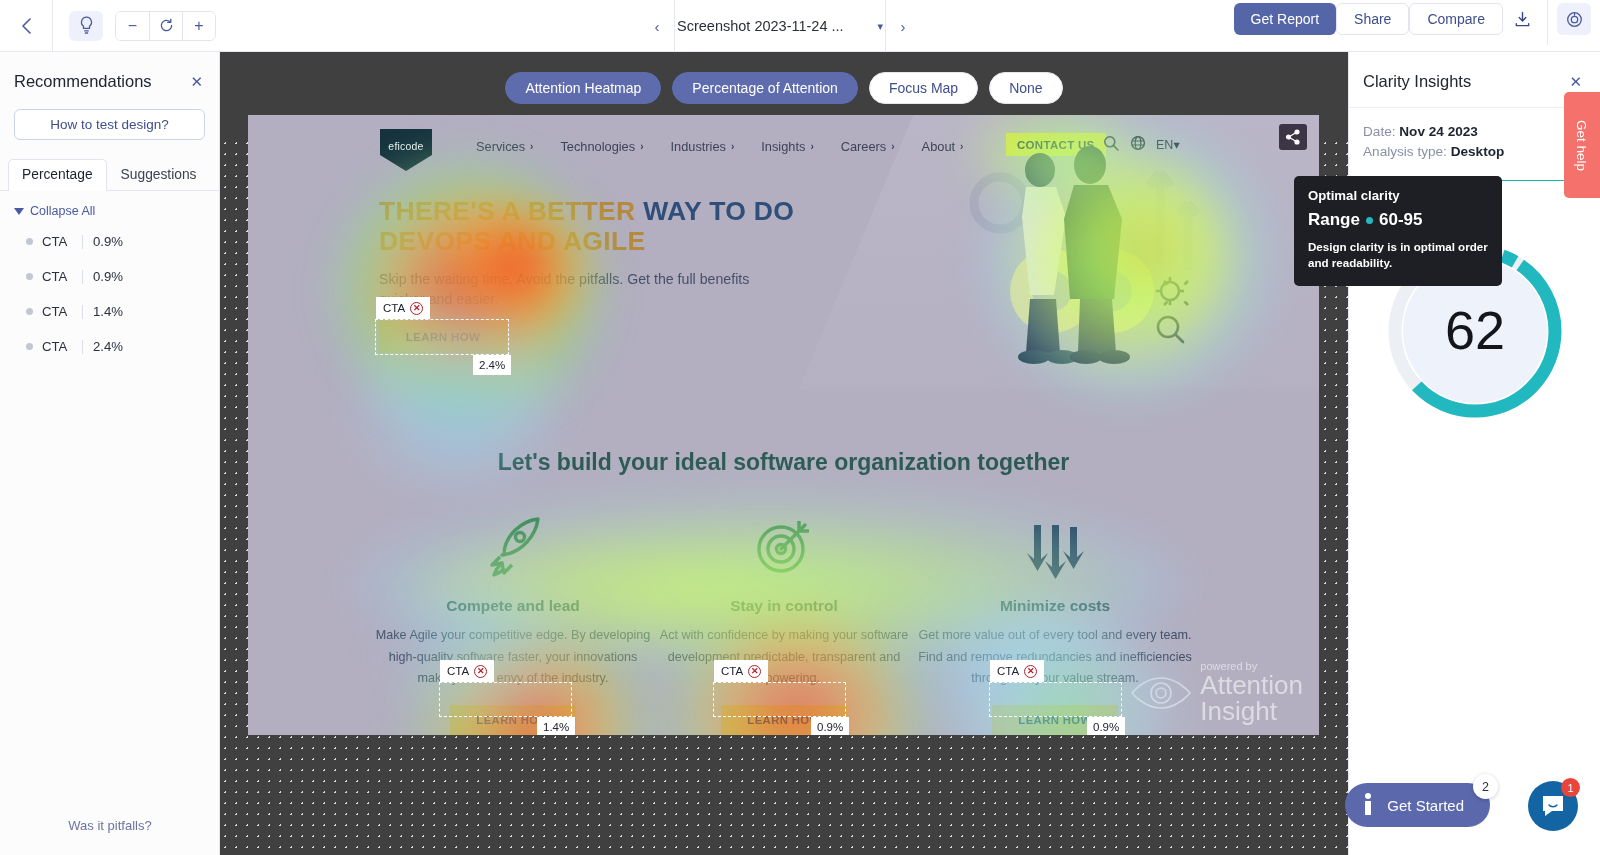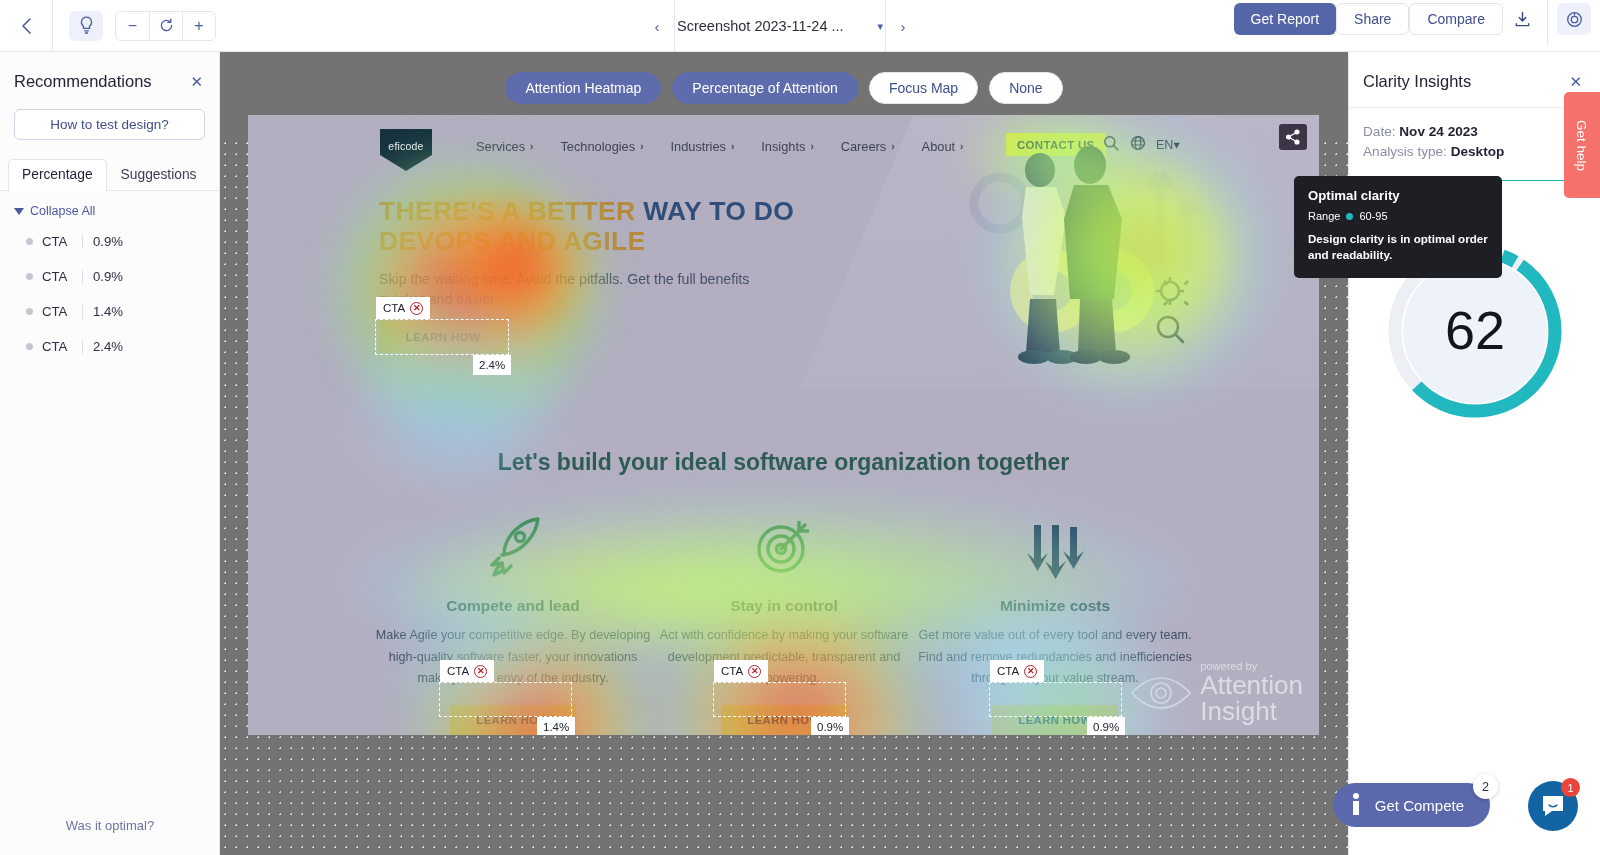--- a/index.html
+++ b/index.html
@@ -92,21 +92,21 @@
   .rec-item { display: flex; align-items: center; padding: 10px 0 10px 26px; cursor: pointer; }
   .rec-dot { width: 7px; height: 7px; border-radius: 50%; background: #c3c7d2; margin-right: 9px; }
   .rec-label { font-size: 13.2px; color: #2b3040; width: 38px; }
   .rec-div { width: 1px; height: 14px; background: #dcdfe8; margin: 0 10px 0 2px; }
   .rec-val { font-size: 13.2px; color: #2b3040; }
   .helpful { position: absolute; bottom: 22px; left: 0; width: 220px; text-align: center; font-size: 13px; color: #6b74a0; cursor: pointer; }
 
   
   .main {
     position: absolute; left: 220px; top: 52px; width: 1128px; height: 803px;
-    background: #737373; overflow: hidden;
+    background: #404040; overflow: hidden;
   }
   .mode-bar { display: flex; gap: 11px; justify-content: center; padding-top: 20px; }
   .mode {
     height: 32px; padding: 0 19px; border-radius: 17px; font-size: 14px; display: flex; align-items: center;
     cursor: pointer; border: 1px solid #e3e6ef; background: #fff; color: #3f4e8c;
   }
   .mode.on { background: #5e6cad; border-color: #5e6cad; color: #fff; }
 
   
   .dots {
@@ -215,21 +215,21 @@
     color: #fff; font-size: 13.5px; display: flex; align-items: center; justify-content: center; cursor: pointer;
   }
   .gethelp span { transform: rotate(90deg); white-space: nowrap; }
 
   
   .tooltip {
     position: absolute; left: 1294px; top: 176px; width: 208px; background: #1e1f24; color: #fff;
     border-radius: 5px; padding: 12px 14px 14px 14px; z-index: 40;
   }
   .tt-title { font-size: 13.2px; font-weight: bold; margin-bottom: 7px; }
-  .tt-range { font-size: 11px; font-weight: normal; display: flex; align-items: center; gap: 6px; margin-bottom: 9px; }
+  .tt-range { font-size: 17px; font-weight: bold; display: flex; align-items: center; gap: 6px; margin-bottom: 9px; }
   .tt-dot { width: 7px; height: 7px; border-radius: 50%; background: #22b8c0; }
   .tt-body { font-size: 11.6px; line-height: 1.42; font-weight: bold; }
 
   
   .get-started {
     position: absolute; right: 110px; bottom: 28px; height: 44px; padding: 0 26px 0 18px; background: #5b68ab;
     border-radius: 22px; display: flex; align-items: center; gap: 14px; color: #fff; font-size: 15px; cursor: pointer; z-index: 30;
   }
   .gs-badge {
     position: absolute; right: -8px; top: -9px; width: 25px; height: 25px; border-radius: 50%; background: #fff;
@@ -338,21 +338,21 @@
       <span class="rec-div"></span>
       <span class="rec-val">1.4%</span>
     </div>
     <div class="rec-item">
       <span class="rec-dot"></span>
       <span class="rec-label">CTA</span>
       <span class="rec-div"></span>
       <span class="rec-val">2.4%</span>
     </div>
   </div>
-  <div class="helpful">Was it optimal?</div>
+  <div class="helpful">Was it pitfalls?</div>
 </div>
 
 <div class="main">
   <div class="dots"></div>
 
   <div class="mode-bar">
     <div class="mode on">Attention Heatmap</div>
     <div class="mode on">Percentage of Attention</div>
     <div class="mode">Focus Map</div>
     <div class="mode">None</div>
@@ -631,21 +631,21 @@
   <div class="tt-body">Design clarity is in optimal order and readability.</div>
 </div>
 
 <div class="get-started">
   <span>
     <svg width="10" height="22" viewBox="0 0 10 22" fill="#fff">
         <circle cx="5" cy="3" r="3"></circle>
         <path d="M2 8h6v14H2z"></path>
       </svg>
   </span>
-  <span>Get Compete</span>
+  <span>Get Started</span>
   <span class="gs-badge">2</span>
 </div>
 
 <div class="chat-btn">
   <svg width="26" height="24" viewBox="0 0 26 24" fill="#fff">
       <path d="M3 2h20v15H12l-7 5v-5H3z"></path>
       <path d="M9 11c1.6 2.4 6.4 2.4 8 0" stroke="#1264a3" stroke-width="1.4" fill="none" stroke-linecap="round"></path>
     </svg>
   <span class="chat-badge">1</span>
 </div>

